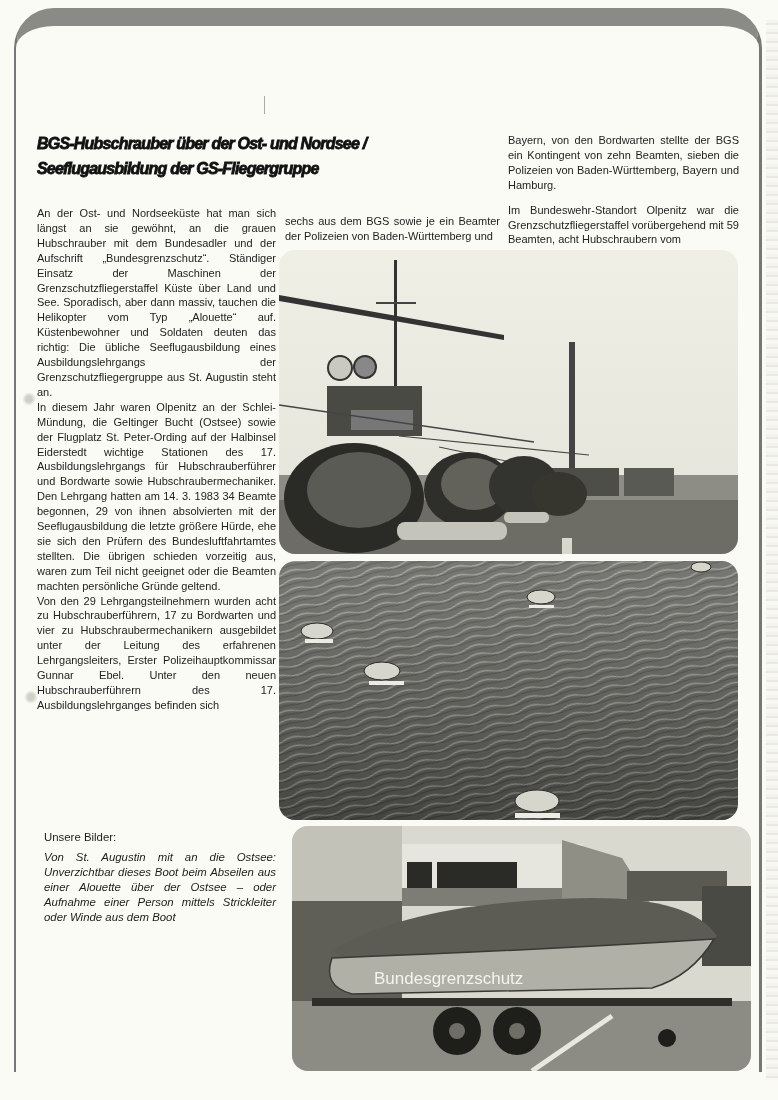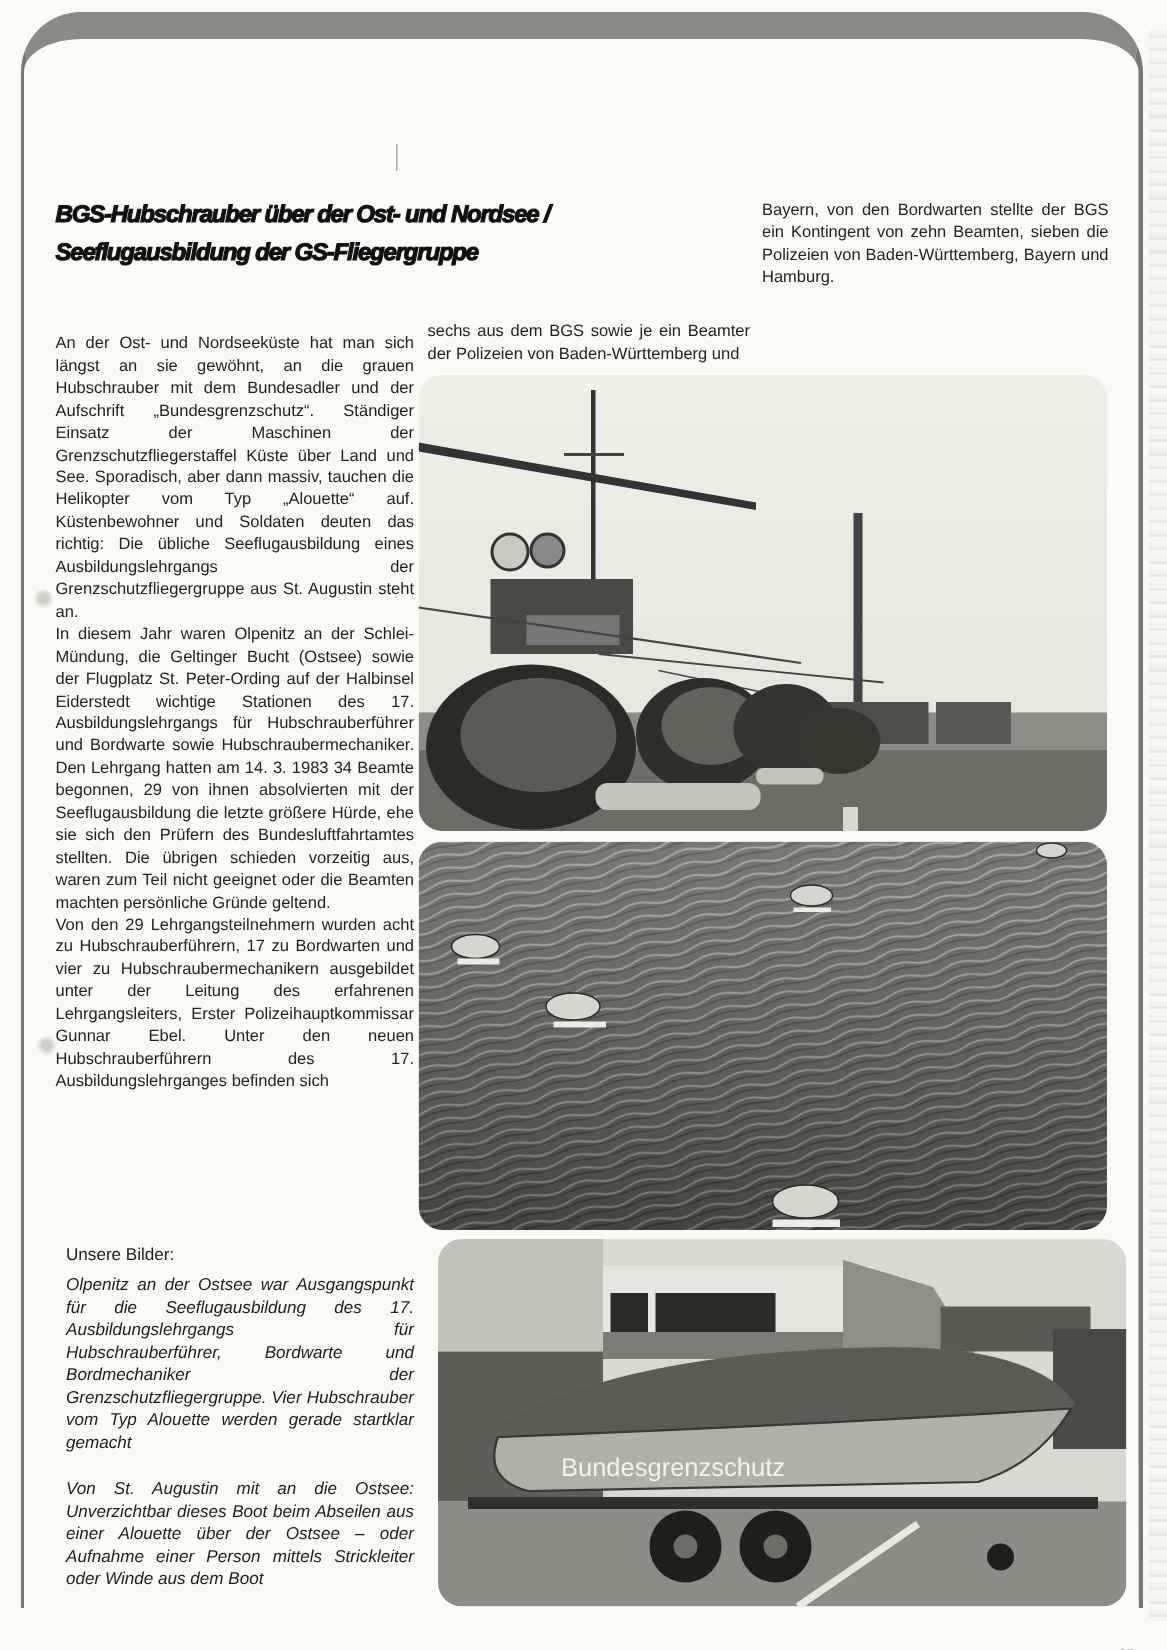--- a/index.html
+++ b/index.html
@@ -24,21 +24,21 @@
     }
     .tick { position: absolute; left: 264px; top: 96px; width: 1px; height: 18px; background: #aaa; }
     .title {
       position: absolute; left: 37px; top: 131px; width: 460px;
       font-family: "Liberation Sans", sans-serif; font-weight: bold; font-style: italic;
       font-size: 16px; line-height: 25px; letter-spacing: -0.8px; color: #111;
       -webkit-text-stroke: 0.8px #111;
     }
     .col { position: absolute; font-size: 11px; line-height: 14.9px; color: #222; }
     .col p { margin: 0; text-align: justify; }
-    .col1 { left: 37px; top: 222px; width: 239px; }
+    .col1 { left: 37px; top: 206px; width: 239px; }
     .col2 { left: 285px; top: 214px; width: 215px; }
     .col3 { left: 508px; top: 133px; width: 231px; }
     .col3 p + p { margin-top: 10px; }
     .photo {
       position: absolute; border-radius: 16px; overflow: hidden;
     }
     .photo svg { width: 100%; height: 100%; display: block; }
     .p1 { left: 279px; top: 250px; width: 459px; height: 304px; }
     .p2 { left: 279px; top: 561px; width: 459px; height: 259px; }
     .p3 { left: 292px; top: 826px; width: 459px; height: 245px; }
@@ -65,20 +65,21 @@
   <p>In diesem Jahr waren Olpenitz an der Schlei-Mündung, die Geltinger Bucht (Ostsee) sowie der Flugplatz St. Peter-Ording auf der Halbinsel Eiderstedt wichtige Stationen des 17. Ausbildungslehrgangs für Hubschrauberführer und Bordwarte sowie Hubschraubermechaniker. Den Lehrgang hatten am 14. 3. 1983 34 Beamte begonnen, 29 von ihnen absolvierten mit der Seeflugausbildung die letzte größere Hürde, ehe sie sich den Prüfern des Bundesluftfahrtamtes stellten. Die übrigen schieden vorzeitig aus, waren zum Teil nicht geeignet oder die Beamten machten persönliche Gründe geltend.</p>
   <p>Von den 29 Lehrgangsteilnehmern wurden acht zu Hubschrauberführern, 17 zu Bordwarten und vier zu Hubschraubermechanikern ausgebildet unter der Leitung des erfahrenen Lehrgangsleiters, Erster Polizeihauptkommissar Gunnar Ebel. Unter den neuen Hubschrauberführern des 17. Ausbildungslehrganges befinden sich</p>
 </div>
 
 <div class="col col2">
   <p>sechs aus dem BGS sowie je ein Beamter der Polizeien von Baden-Württemberg und</p>
 </div>
 
 <div class="col col3">
   <p>Bayern, von den Bordwarten stellte der BGS ein Kontingent von zehn Beamten, sieben die Polizeien von Baden-Württemberg, Bayern und Hamburg.</p>
+  <p>Im Bundeswehr-Standort Olpenitz war die Grenzschutzfliegerstaffel vorübergehend mit 59 Beamten, acht Hubschraubern vom</p>
 </div>
 
 <div class="photo p1">
   <svg viewBox="0 0 459 304" preserveAspectRatio="none">
     <defs>
       <linearGradient id="sky1" x1="0" y1="0" x2="0" y2="1">
         <stop offset="0" stop-color="#efefe6"></stop>
         <stop offset="1" stop-color="#e3e3da"></stop>
       </linearGradient>
     </defs>
@@ -175,20 +176,19 @@
     <circle cx="165" cy="205" r="24" fill="#1e1e1b"></circle>
     <circle cx="165" cy="205" r="8" fill="#6e6e66"></circle>
     <circle cx="225" cy="205" r="24" fill="#1e1e1b"></circle>
     <circle cx="225" cy="205" r="8" fill="#6e6e66"></circle>
     <circle cx="375" cy="212" r="9" fill="#1e1e1b"></circle>
   </svg>
 </div>
 
 <div class="captions">
   <p class="head">Unsere Bilder:</p>
-  <p class="cap">Olpenitz an der Ostsee war Ausgangspunkt für die Seeflugausbildung des 17. Ausbildungslehrgangs für Hubschrauberführer, Bordwarte und Bordmechaniker der Grenzschutzfliegergruppe. Vier Hubschrauber vom Typ Alouette werden gerade startklar gemacht</p>
   <p class="cap">Von St. Augustin mit an die Ostsee: Unverzichtbar dieses Boot beim Abseilen aus einer Alouette über der Ostsee – oder Aufnahme einer Person mittels Strickleiter oder Winde aus dem Boot</p>
 </div>
 
 <div class="smudge" style="left:22px; top:392px;"></div>
 <div class="smudge" style="left:24px; top:690px;"></div>
 
 <div class="page-number">35</div>
 
 </body></html>

